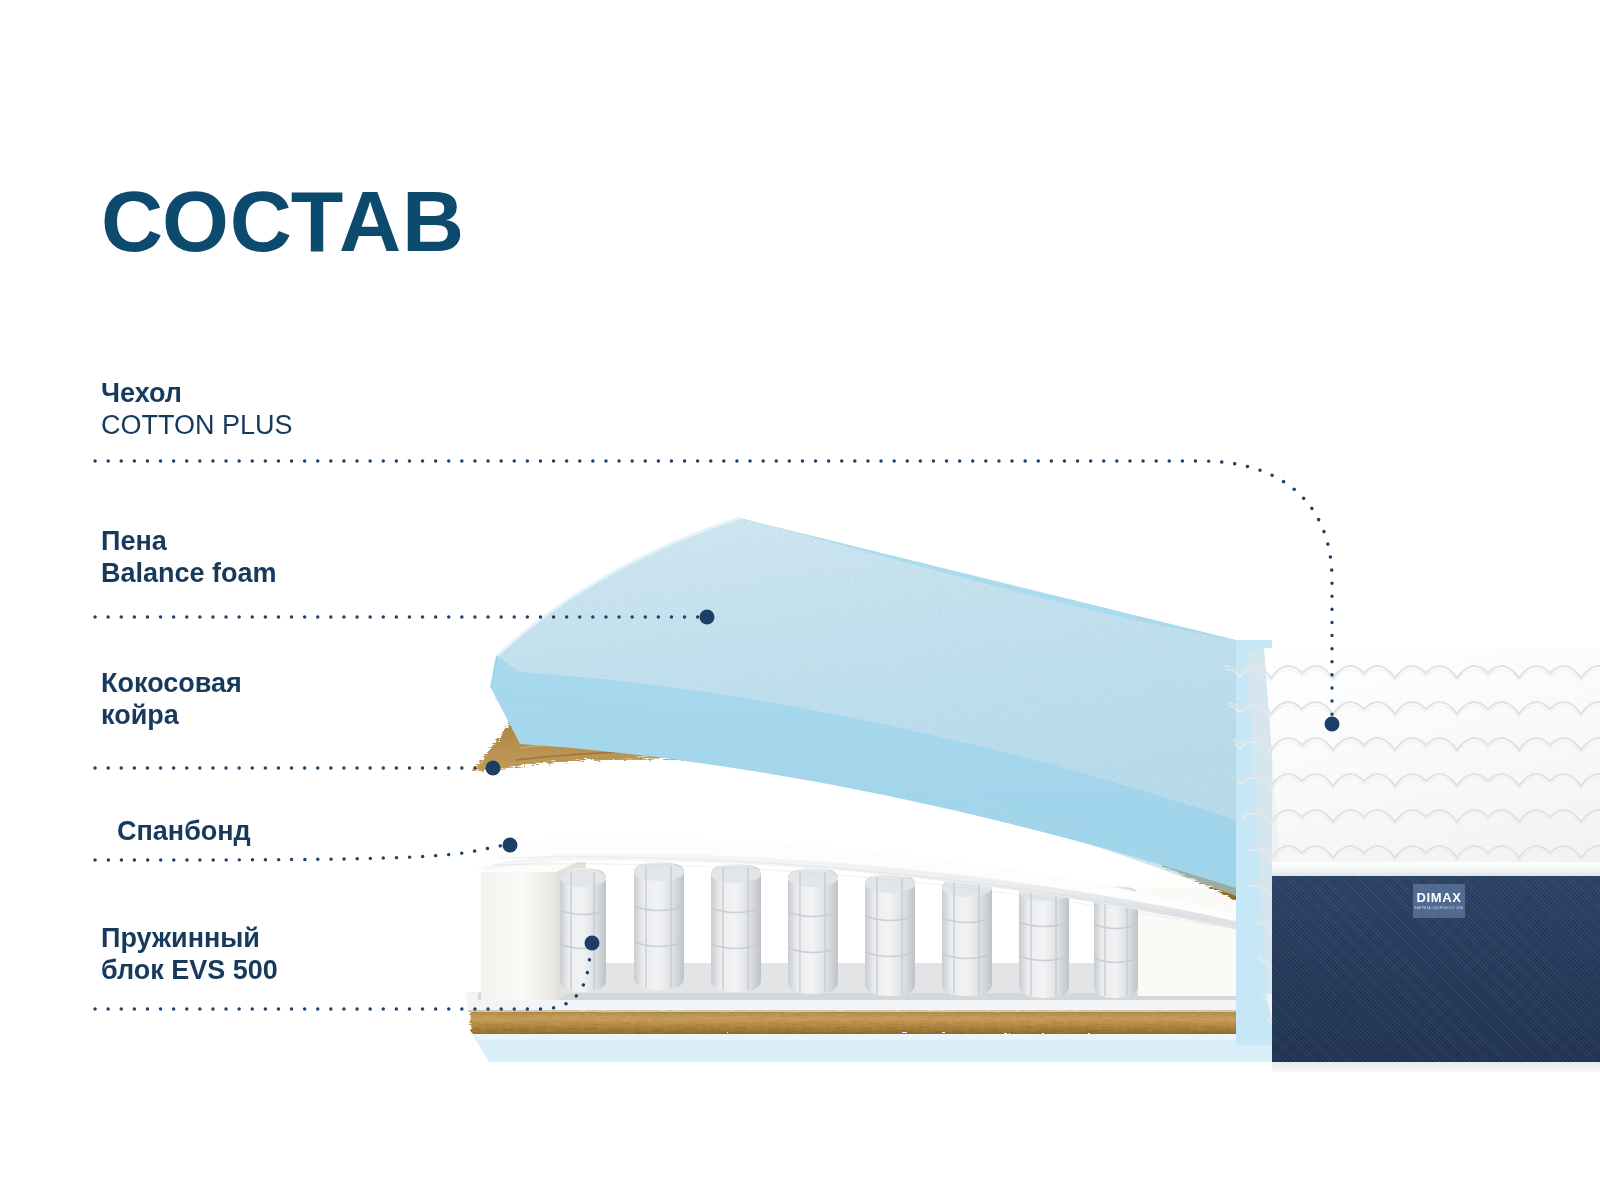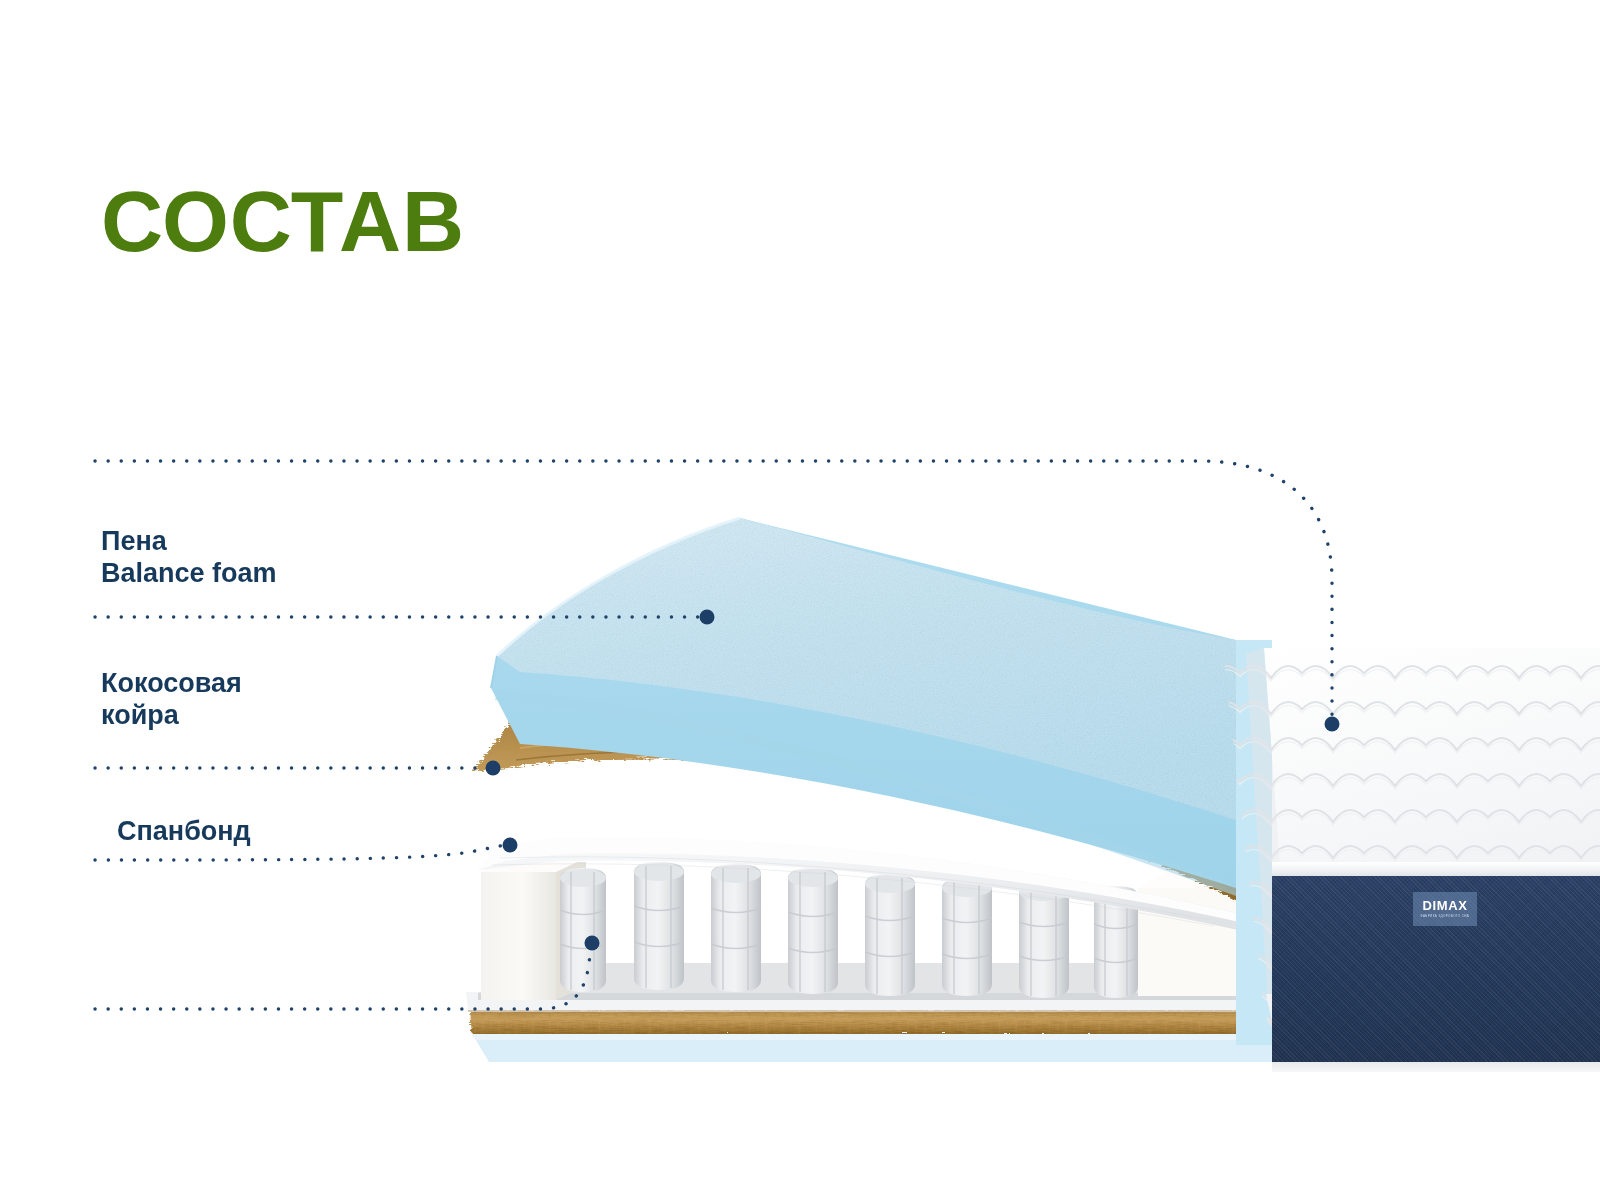--- a/index.html
+++ b/index.html
@@ -10,21 +10,21 @@
     overflow:hidden;
     position:relative;
     -webkit-font-smoothing:antialiased;
   }
   .stage{position:absolute;inset:0;width:1600px;height:1200px;overflow:hidden;}
 
   
   .page-title{
     position:absolute;left:101px;top:178px;
     font-size:86px;font-weight:700;letter-spacing:1px;
-    color:#4d7c0f;line-height:1;
+    color:#0c4a6e;line-height:1;
     white-space:nowrap;
   }
 
   
   .label{
     position:absolute;
     color:#173a5c;
     line-height:1.18;
     white-space:nowrap;
   }
@@ -326,21 +326,21 @@
       <rect x="1272" y="876" width="328" height="0" fill="none"></rect>
     </g>
   </svg>
 
   <div style="position:absolute;left:1272px;top:872px;width:328px;height:196px;
               background:linear-gradient(180deg,#2b4167 0%,#253a5c 45%,#203351 100%);">
     <div style="position:absolute;inset:0;opacity:0.28;
         background-image:repeating-linear-gradient(45deg,rgba(255,255,255,.22) 0 1px,transparent 1px 3px),
                          repeating-linear-gradient(-45deg,rgba(0,0,0,.25) 0 1px,transparent 1px 3px);"></div>
 
-    <div style="position:absolute;left:141px;top:20px;width:64px;height:34px;
+    <div style="position:absolute;left:141px;top:12px;width:52px;height:34px;
                 background:rgba(112,140,180,0.55);display:flex;flex-direction:column;
                 align-items:center;justify-content:center;">
       <div style="color:#ffffff;font-size:13px;font-weight:700;letter-spacing:0.6px;line-height:1;">DIMAX</div>
       <div style="color:#cfdcee;font-size:3.2px;letter-spacing:0.4px;line-height:1;margin-top:3px;transform:scale(0.95);">ФАБРИКА ЗДОРОВОГО СНА</div>
     </div>
   </div>
 
   <div style="position:absolute;left:1272px;top:862px;width:328px;height:14px;
               background:linear-gradient(180deg,#ffffff 0%,#f0f2f4 60%,#e2e5e8 100%);"></div>
   <div style="position:absolute;left:1272px;top:1062px;width:328px;height:10px;
@@ -364,29 +364,37 @@
       <circle cx="1332" cy="724" r="7.5"></circle>
       <circle cx="707" cy="617" r="7.5"></circle>
       <circle cx="493" cy="768" r="7.5"></circle>
       <circle cx="510" cy="845" r="7.5"></circle>
       <circle cx="592" cy="943" r="7.5"></circle>
     </g>
   </svg>
 
   <div class="page-title">СОСТАВ</div>
 
+  <div class="label" style="left:101px;top:378px;">
+    <span class="l1">Чехол</span>
+    <span class="l2">COTTON PLUS</span>
+  </div>
 
   <div class="label" style="left:101px;top:668px;">
     <span class="l1">Кокосовая</span>
     <span class="l2 bold">койра</span>
   </div>
 
   <div class="label" style="left:101px;top:526px;">
     <span class="l1">Пена</span>
     <span class="l2 bold">Balance foam</span>
   </div>
 
   <div class="label" style="left:101px;top:816px;margin-left:16px;">
     <span class="l1">Спанбонд</span>
   </div>
 
+  <div class="label" style="left:101px;top:923px;">
+    <span class="l1">Пружинный</span>
+    <span class="l2 bold">блок EVS 500</span>
+  </div>
 
 </div>
 
 </body></html>

